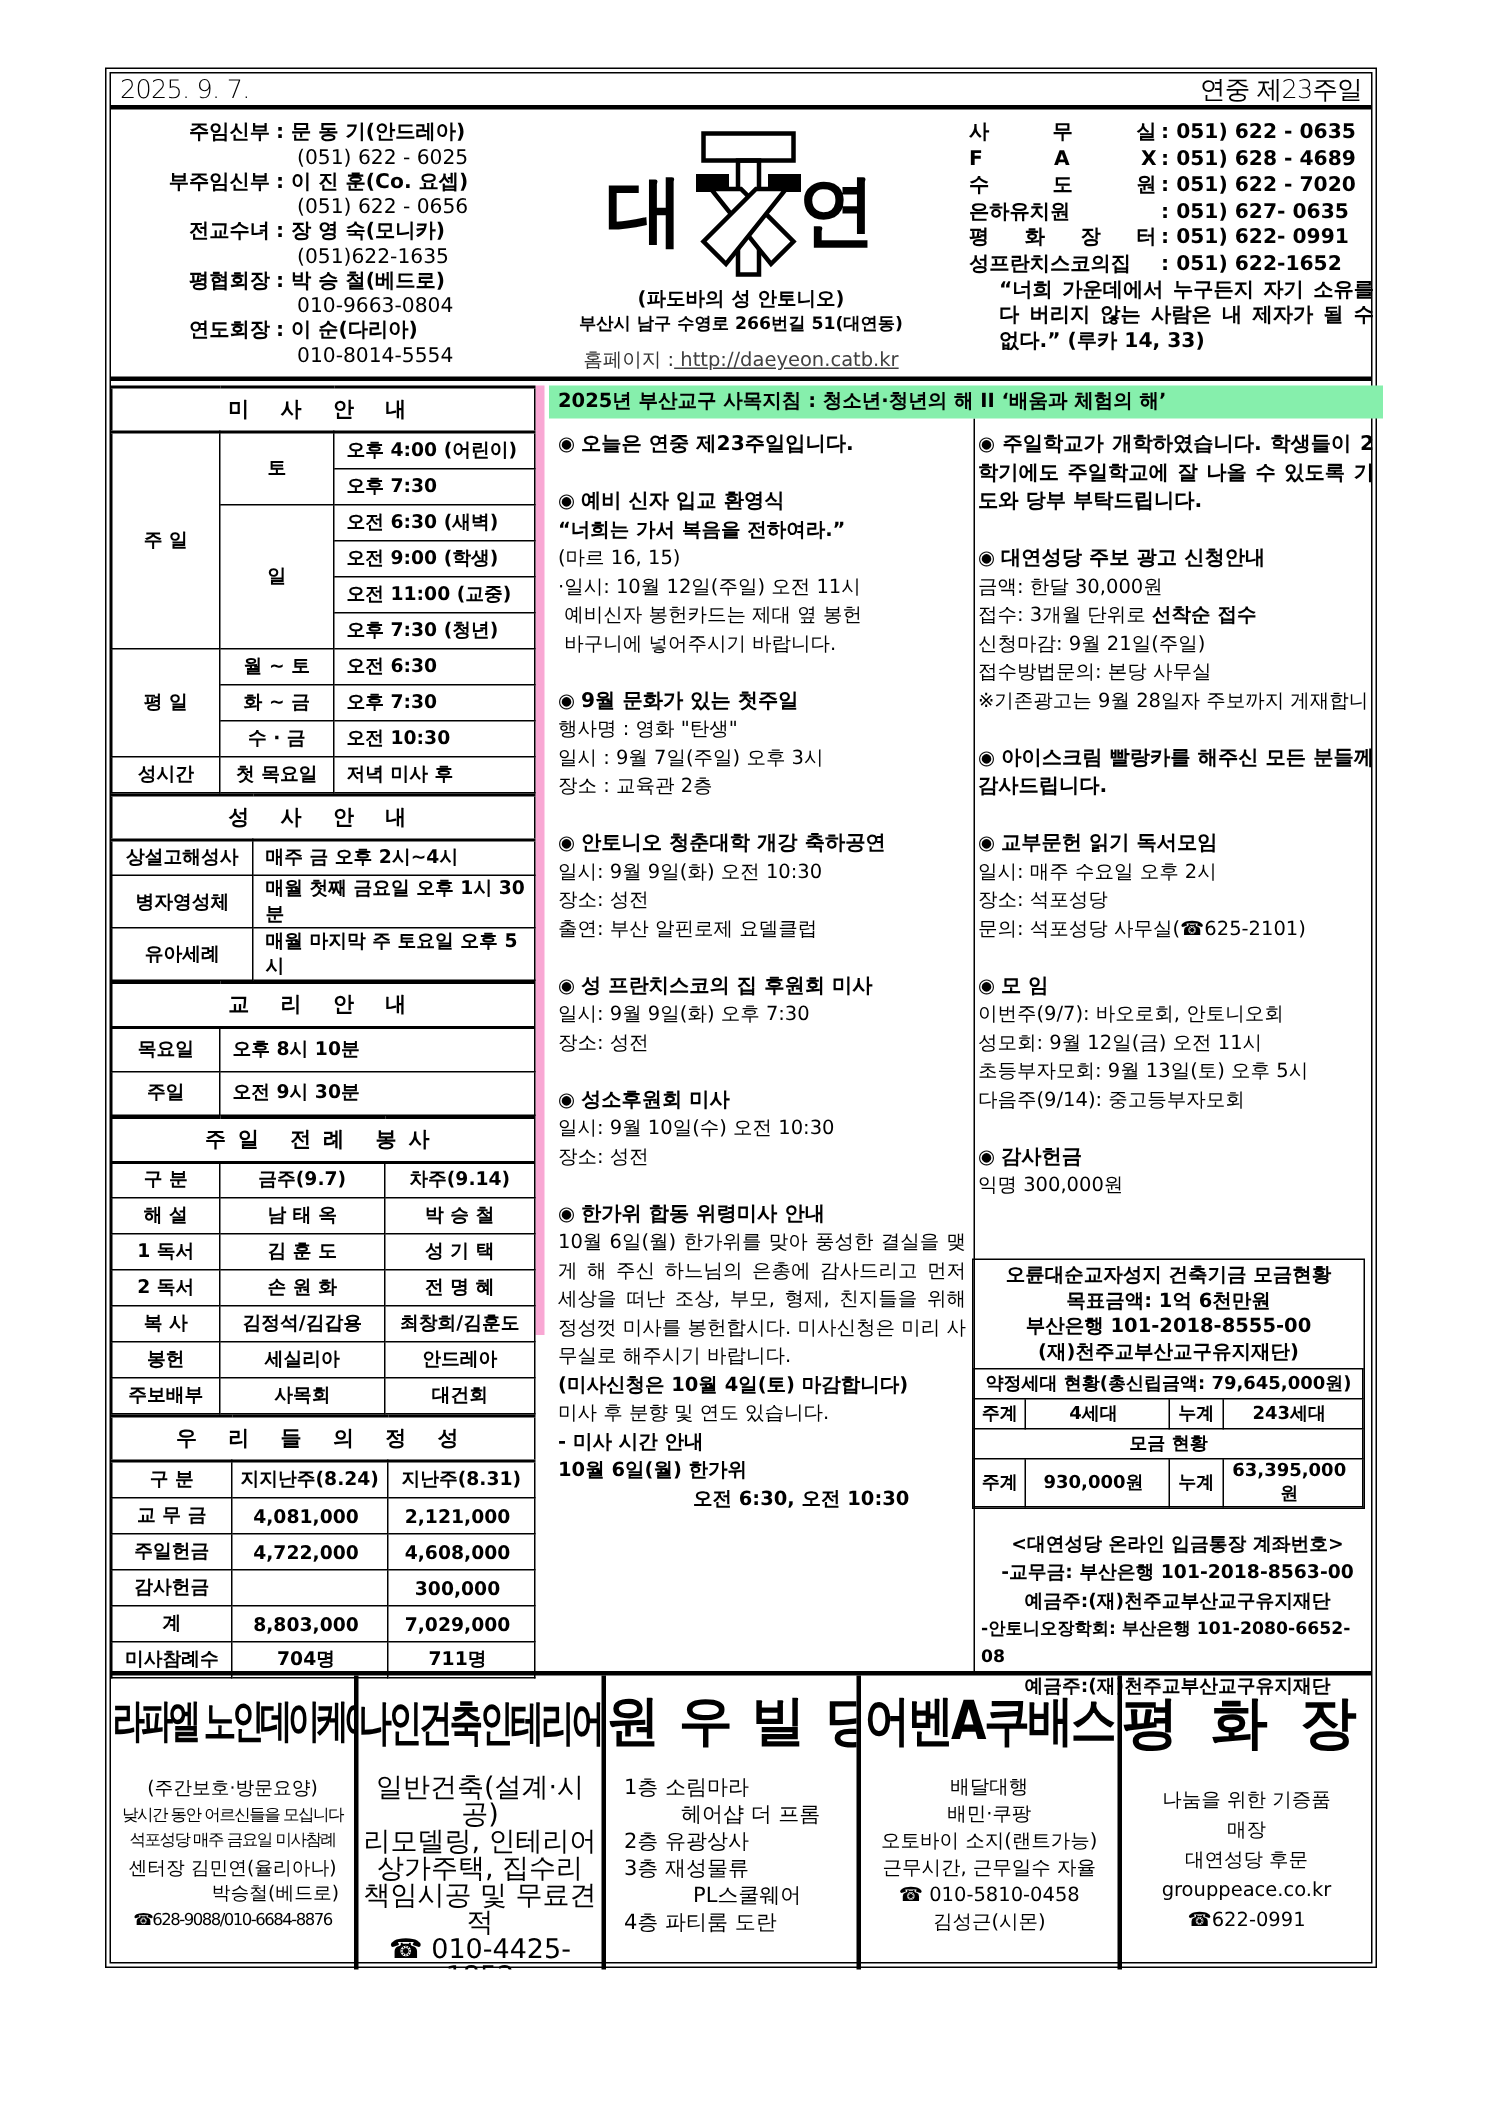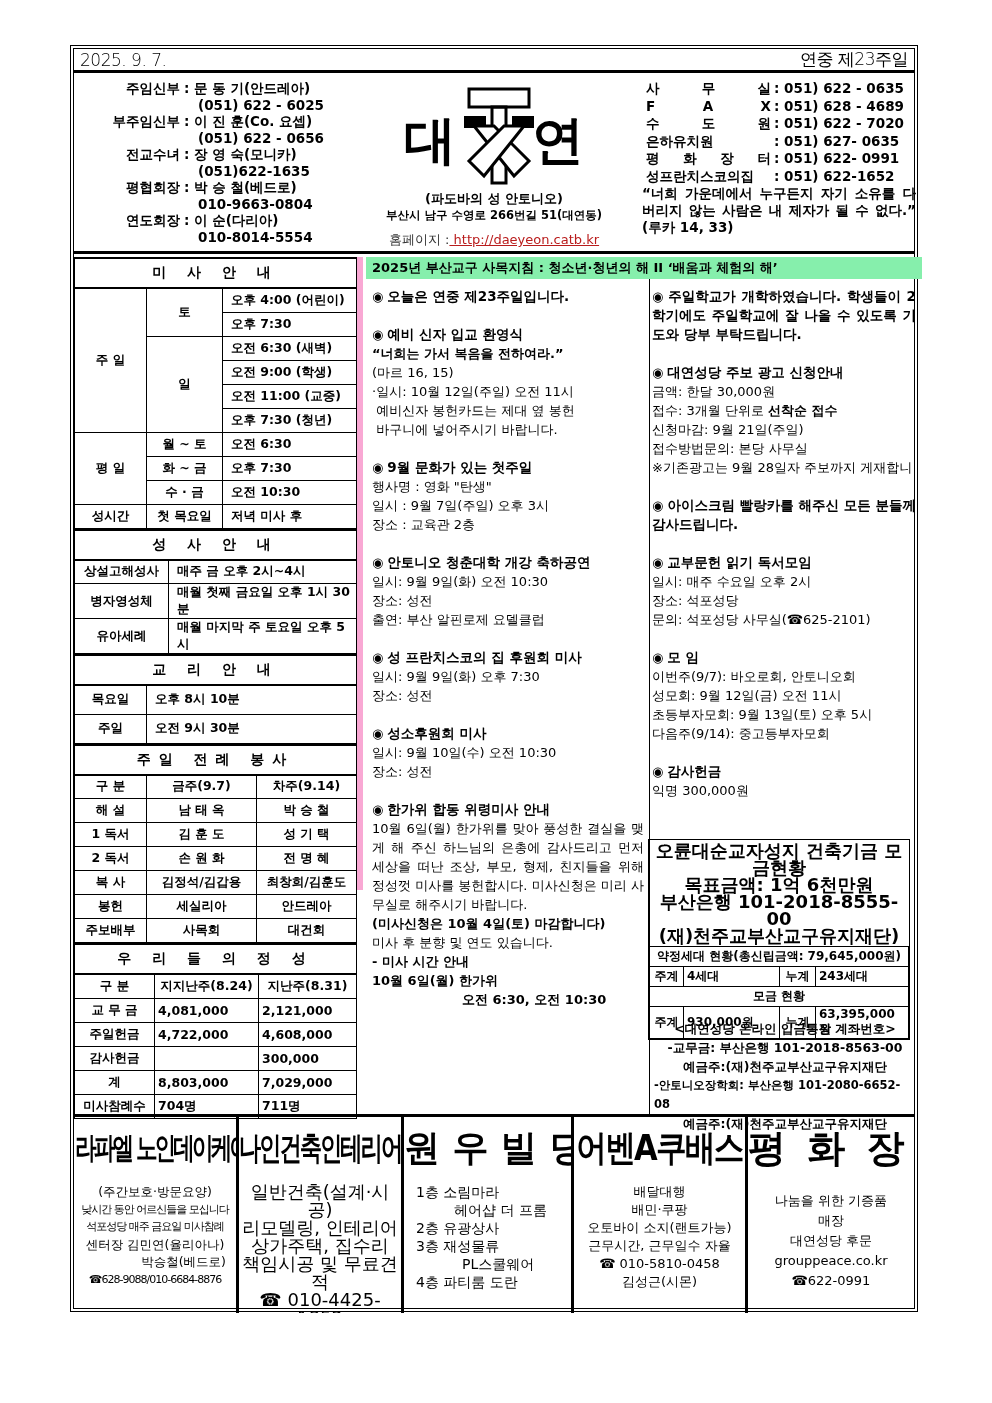--- a/index.html
+++ b/index.html
@@ -15,62 +15,62 @@
             font-size: 17px; font-weight: 300; }
   .topbar span { letter-spacing: -0.5px; }
 
   
   .header { position: absolute; left: 0; top: 27px; width: 100%; height: 178px; border-bottom: 3px solid #000; }
   .staff { position: absolute; left: 10px; top: 4px; width: 290px; font-size: 13.5px; line-height: 16.5px; font-weight: bold; }
   .staff .row { display: flex; }
   .staff .role { width: 100px; text-align: right; padding-right: 4px; }
   .staff .sep { width: 10px; }
   .staff .name { flex: 1; font-weight: bold; }
-  .staff .phone { padding-left: 114px; font-weight: bold; }
+  .staff .phone { padding-left: 114px; font-weight: normal; }
 
   .logo-block { position: absolute; left: 300px; top: 0; width: 240px; height: 178px; text-align: center; }
   .logo { position: relative; margin: 10px auto 0; width: 200px; height: 100px; }
   .logo .char { position: absolute; top: 20px; font-size: 52px; font-weight: bold; font-family: "DejaVu Serif", serif; }
   .logo .c1 { left: 10px; }
   .logo .c3 { right: 10px; }
   .logo .cross { position: absolute; left: 70px; top: 0; width: 70px; height: 100px; }
   .logo-sub1 { font-size: 13px; font-weight: bold; margin-top: 4px; }
   .logo-sub2 { font-size: 11.5px; font-weight: bold; }
   .homepage { font-size: 13px; margin-top: 8px; color: #333; }
-  .homepage a { color: #b91c1c; text-decoration: underline; }
+  .homepage a { color: #404040; text-decoration: underline; }
 
   .contacts { position: absolute; left: 560px; top: 4px; width: 282px; font-size: 13.5px; font-weight: bold; line-height: 17.5px; }
   .contacts .row { display: flex; }
   .contacts .lbl { width: 140px; text-align: justify; text-align-last: justify; padding-right: 3px; padding-left: 12px; }
   .contacts .val { flex: 1; }
-  .quote { margin-top: 0; font-size: 13.5px; line-height: 17px; font-weight: bold; text-align: justify; padding-left: 8px; }
+  .quote { margin-top: 0; font-size: 13.5px; line-height: 17px; font-weight: bold; text-align: justify; padding-left: 8px; margin-left: 24px; }
 
   
   .left { position: absolute; left: 0; top: 208px; width: 289px; height: 633px; border-right: 6px solid #f9a8d4; }
   table { border-collapse: collapse; width: 100%; }
   td, th { border: 1px solid #000; font-size: 12.5px; font-weight: bold; text-align: center; height: 24px; padding: 0 3px; }
   .sec-title { height: 30px; font-size: 14px; letter-spacing: 8px; border-top: 2px solid #000; border-bottom: 2px solid #000; }
-  .num { text-align: left; padding-right: 8px; }
+  .num { text-align: center; padding-right: 8px; }
   .left-cell { text-align: left; padding-left: 8px; }
 
   
   .mid { position: absolute; left: 292px; top: 208px; width: 283px; height: 857px; }
   .policy { position: absolute; left: 292px; top: 208px; width: 556px; height: 22px; font-size: 13px; font-weight: bold;
             padding-left: 6px; line-height: 22px; white-space: nowrap; background: #86efac; z-index: 2; }
   .mid-inner { position: absolute; top: 30px; left: 6px; width: 272px; font-size: 13px; line-height: 19px; }
   .item-title { font-weight: bold; font-size: 13.5px; }
   .item-title .bullet { font-size: 13px; margin-right: 4px; }
   .gap { height: 19px; }
   .just { text-align: justify; }
   .divider-v { position: absolute; left: 575px; top: 230px; width: 1px; height: 835px; background: #000; }
 
   
   .right { position: absolute; left: 578px; top: 238px; width: 264px; font-size: 13px; line-height: 19px; }
   .fund-box { position: absolute; left: 574px; top: 790px; width: 262px; border: 1.5px solid #000; }
-  .fund-head { text-align: center; font-size: 18px; font-weight: bold; line-height: 17px; padding: 2px 0; }
+  .fund-head { text-align: center; font-size: 13px; font-weight: bold; line-height: 17px; padding: 2px 0; }
   .fund-box table td { font-size: 12px; height: 20px; }
   .account { position: absolute; left: 580px; top: 970px; width: 262px; font-size: 12.5px; font-weight: bold; line-height: 19px; text-align: center; }
   .account .small { font-size: 11.5px; text-align: left; }
 
   
   .ads { position: absolute; left: 0; top: 1065px; width: 100%; height: 199px; border-top: 3px solid #000; display: flex; }
   .ad { border-right: 3px solid #000; height: 100%; text-align: center; overflow: hidden; }
   .ad:last-child { border-right: none; }
   .ad-title { font-size: 40px; line-height: 62px; height: 66px; font-weight: bold; white-space: nowrap; letter-spacing: -3px;
               transform-origin: center; display: block; }

